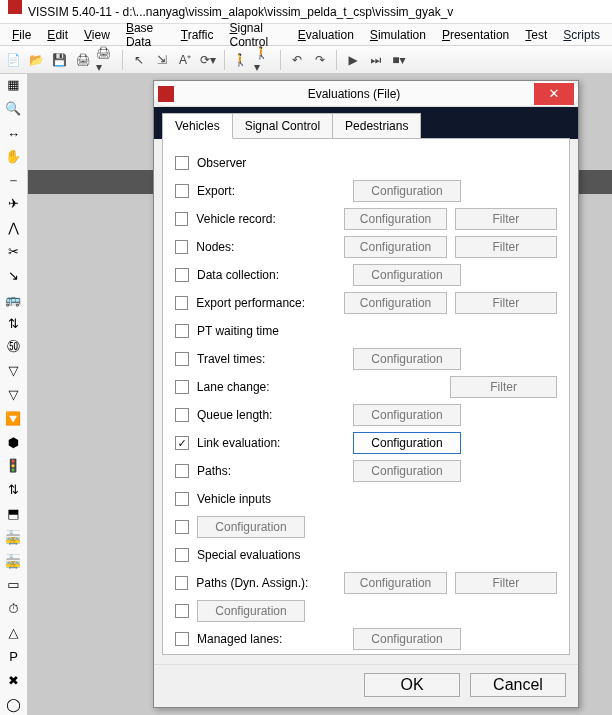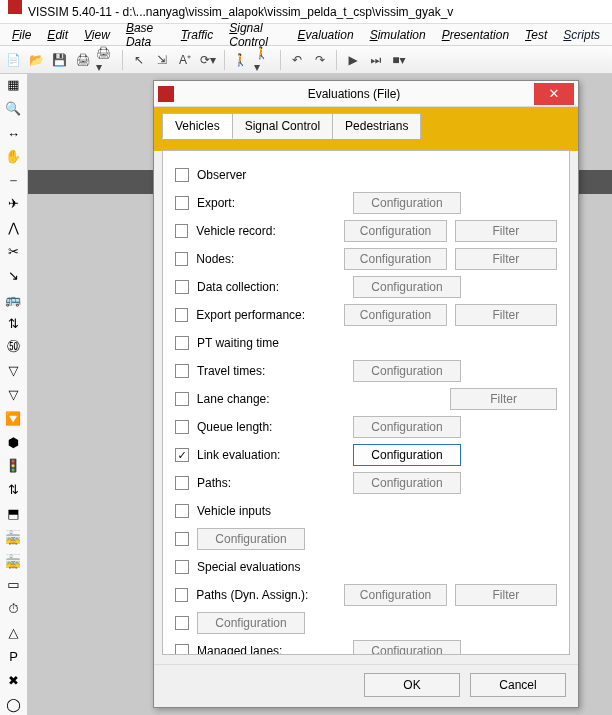--- a/index.html
+++ b/index.html
@@ -33,21 +33,20 @@
     border-bottom: 1px solid #d5d5d5;
     height: 22px;
     padding: 0 6px;
     display: flex;
     gap: 4px;
     align-items: center;
   }
   .menubar span {
     padding: 2px 6px;
     cursor: default;
-    font-style: italic;
   }
   .menubar span u { text-decoration: underline; }
   .menubar .disabled { color: #0f172a; }
   .toolbar {
     background: linear-gradient(#fdfdfd,#eee);
     border-bottom: 1px solid #ccc;
     height: 28px;
     display: flex;
     align-items: center;
     padding: 0 4px;
@@ -99,34 +98,35 @@
     flex-direction: column;
   }
   .dlg-title {
     height: 26px;
     background: #fafafa;
     border-bottom: 1px solid #ddd;
     display: flex;
     align-items: center;
     padding: 0 4px;
     position: relative;
+    border-radius: 10px;
   }
   .dlg-title .logo { width:16px;height:16px;background:#b22;display:inline-block;}
   .dlg-title .ttext { flex:1; text-align:center; font-size:12px;}
   .dlg-title .close {
     width: 40px; height: 22px;
     background: #e04040; color:#fff;
     display:flex;align-items:center;justify-content:center;
     font-size:13px;
   }
   .tabs {
     display: flex;
-    padding: 6px 8px 12px 8px;
+    padding: 6px 8px 0 8px;
     gap: 0;
-    background: #eab308;
+    background: #0f172a;
   }
   .tab {
     padding: 5px 12px;
     border: 1px solid #bbb;
     border-bottom: none;
     background: #f7f7f7;
     font-size: 12px;
     margin-right: -1px;
   }
   .tab.active {
@@ -179,21 +179,21 @@
     gap: 10px;
     justify-content: flex-end;
     padding: 8px 12px 10px 12px;
     border-top: 1px solid #ddd;
   }
   .btnbar button {
     width: 96px; height: 24px;
     background: #f4f4f4;
     border: 1px solid #aaa;
     font-family: inherit;
-    font-size: 12px;
+    font-size: 16px;
   }
 </style>
 </head>
 <body>
 
 <div class="titlebar">
   <span class="logo"></span>
   <span>VISSIM 5.40-11 - d:\...nanyag\vissim_alapok\vissim_pelda_t_csp\vissim_gyak_v</span>
 </div>
 

